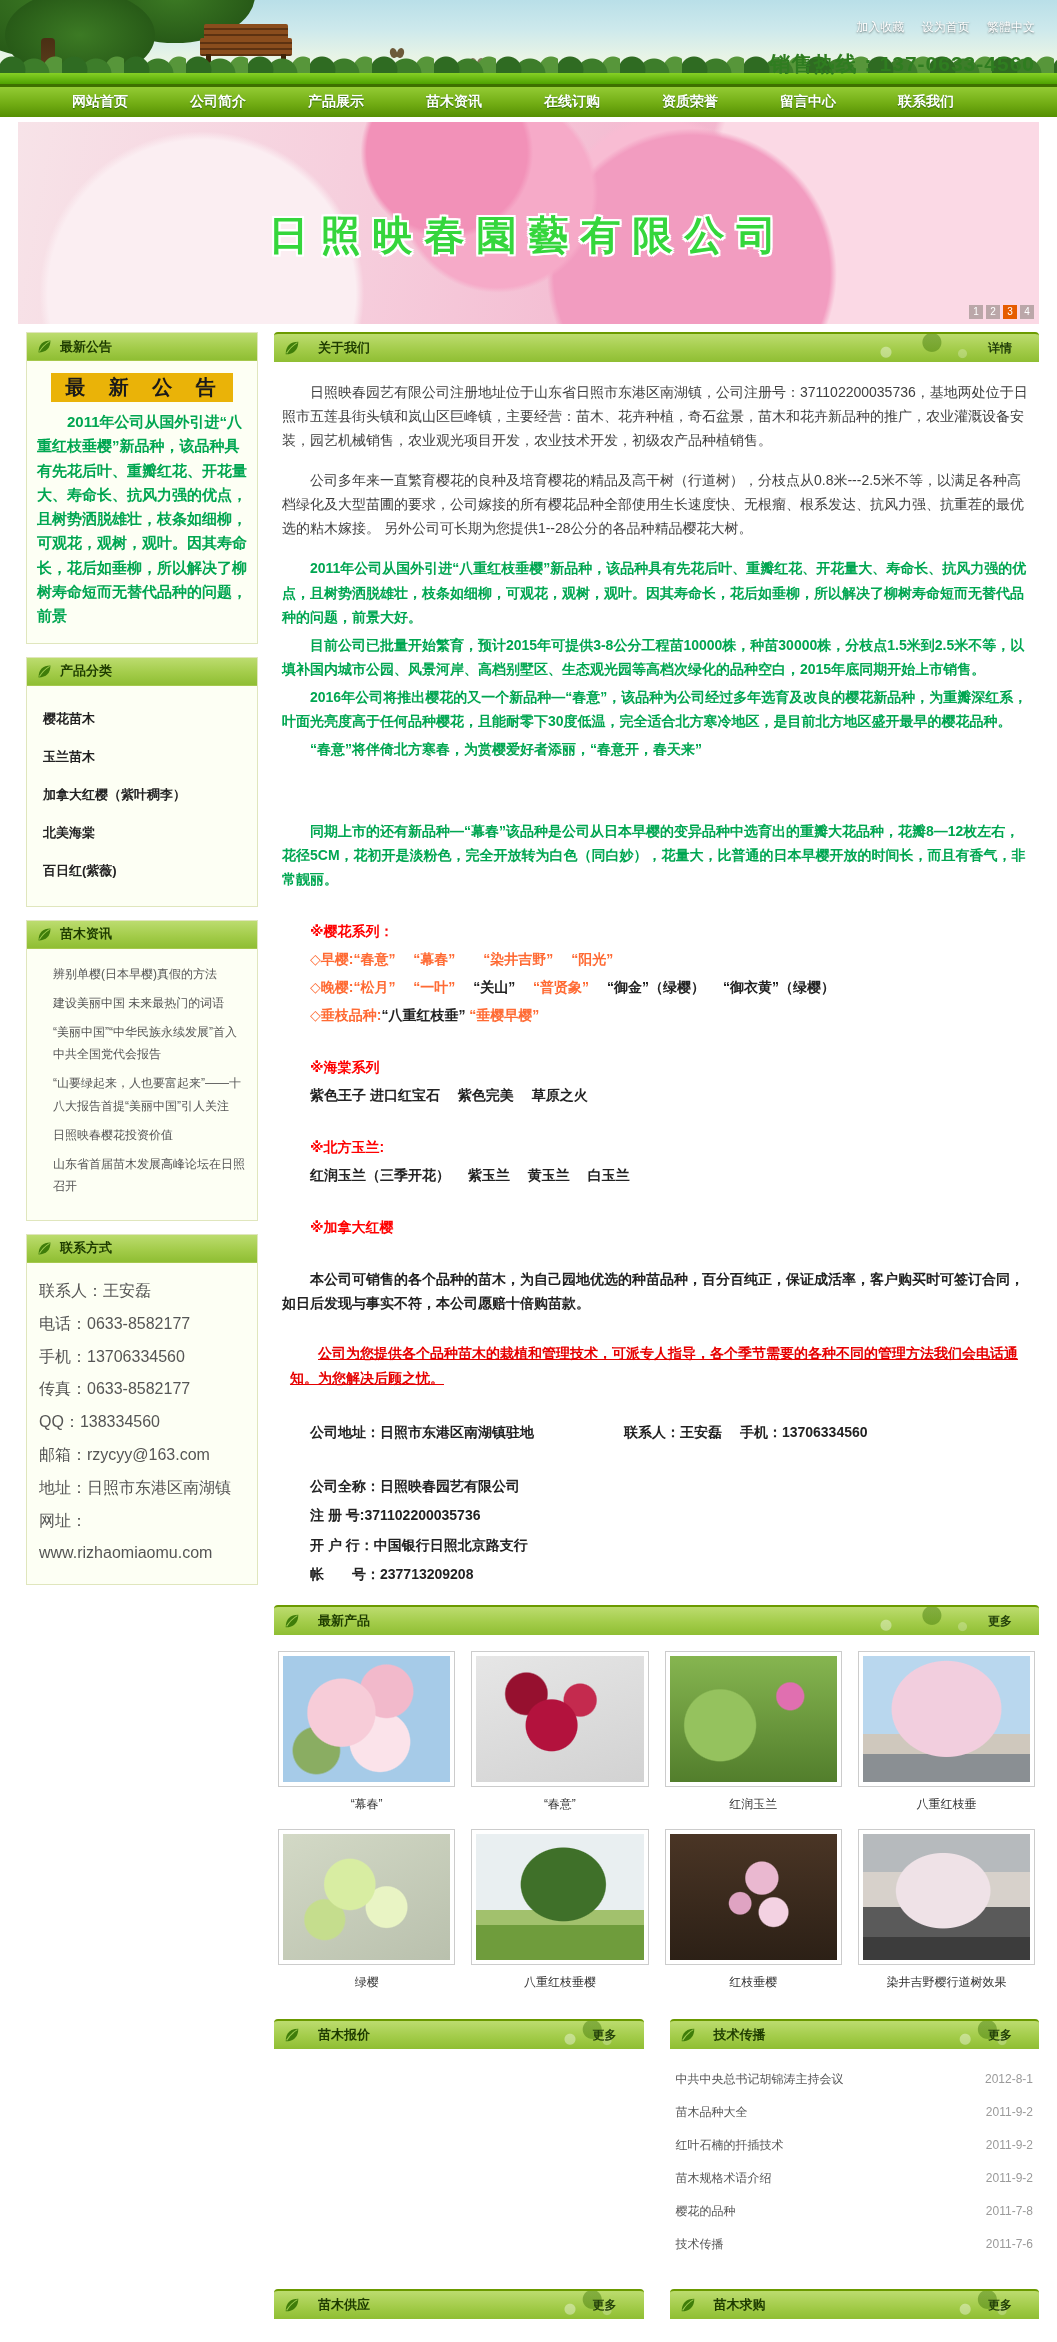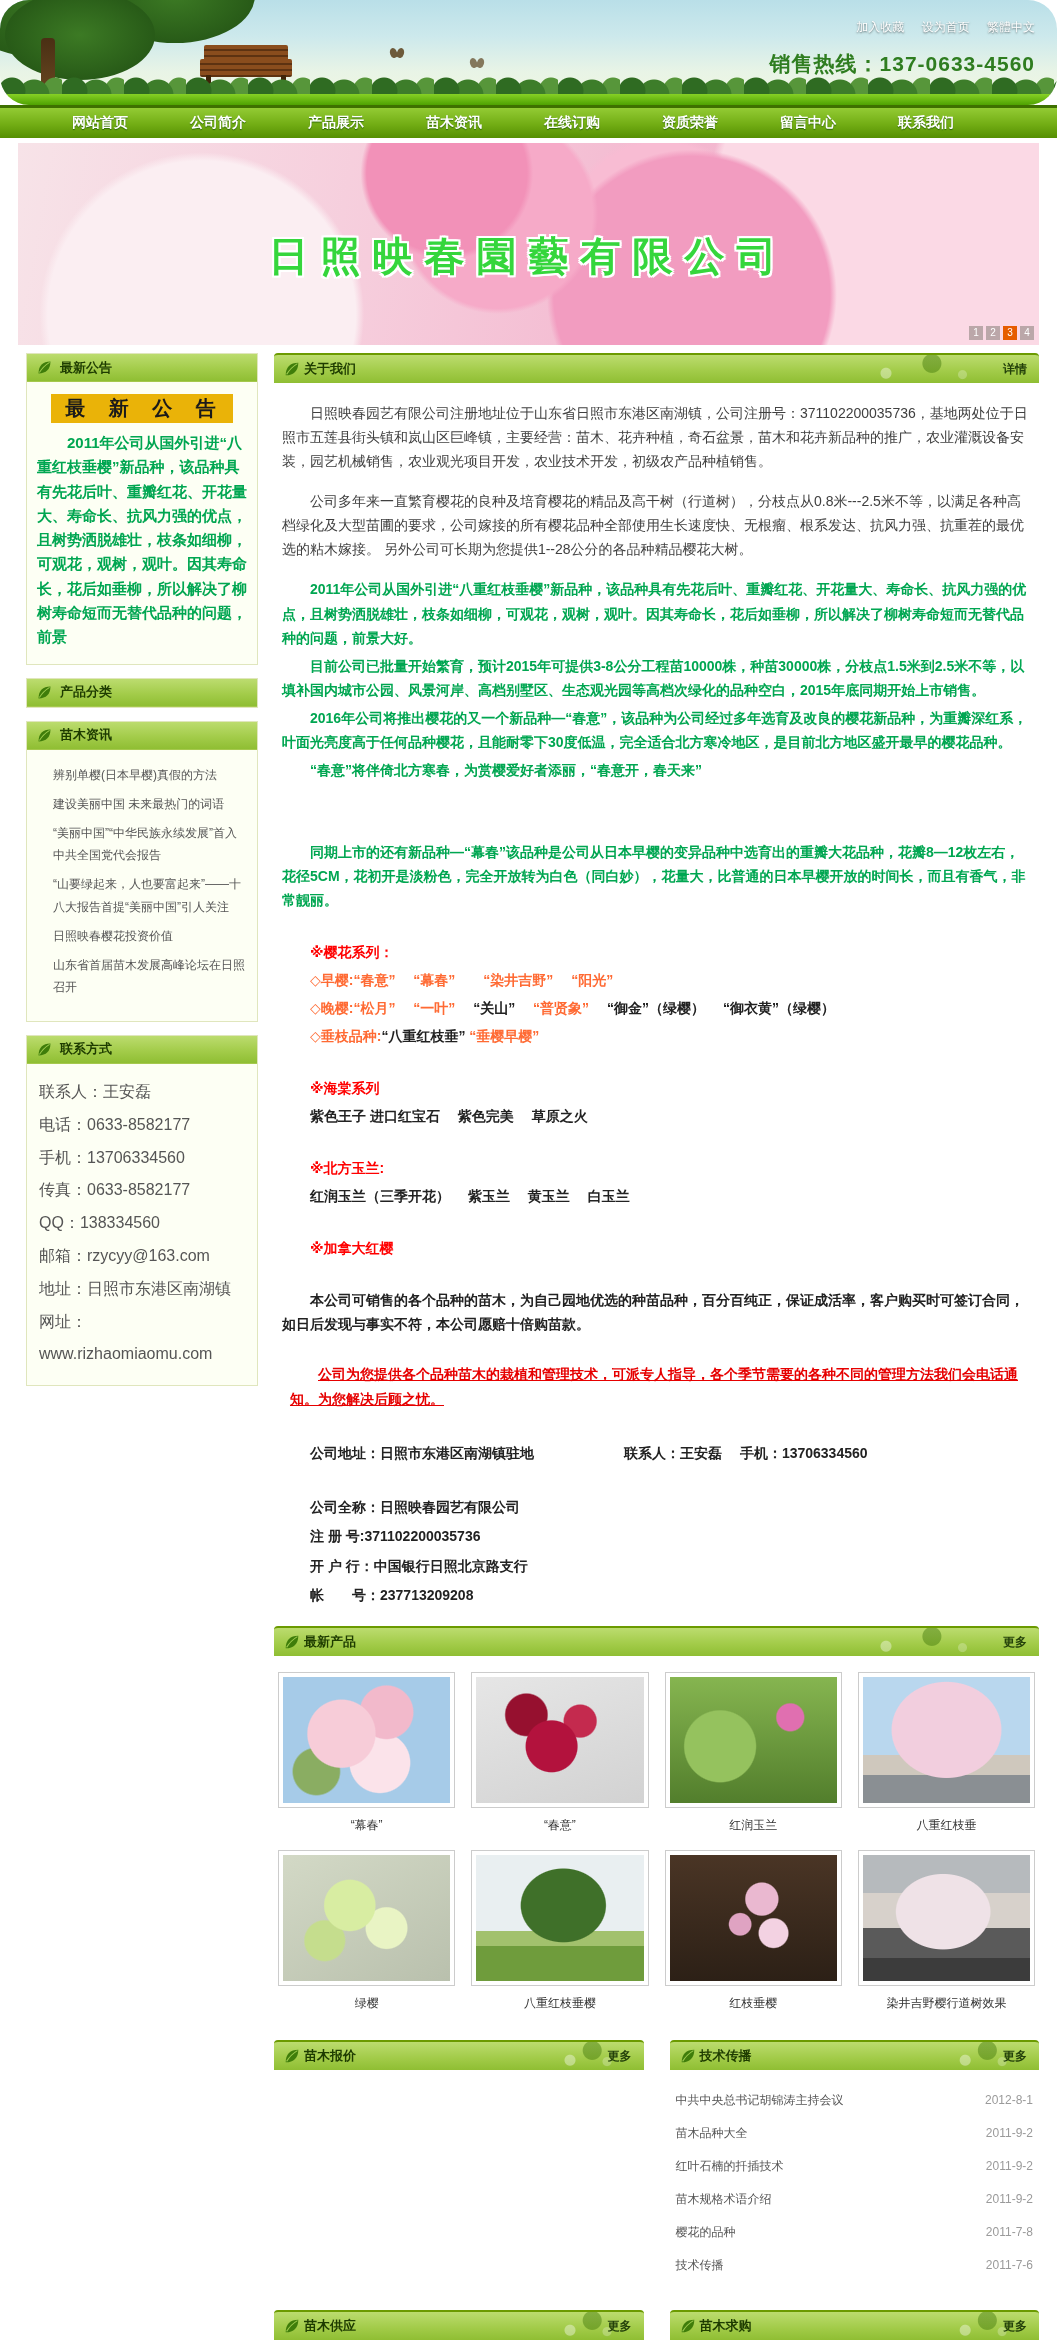--- a/index.html
+++ b/index.html
@@ -3,23 +3,22 @@
 <meta charset="utf-8">
 <style>
   * { box-sizing: border-box; margin: 0; padding: 0; }
   html { background: #fff; }
   body {
     width: 1057px; min-height: 2342px; margin: 0 auto; background: #fff;
     font-family: "Liberation Sans", "DejaVu Sans", sans-serif; position: relative;
   }
   
   .header {
-    height: 105px; position: relative; overflow: hidden;
+    height: 84px; position: relative; overflow: hidden;
     background: linear-gradient(#b9dfe8 0%, #cde9ec 35%, #e8f4e6 68%, #f2f7e2 100%);
-    border-radius: 29px;
   }
   .trees-row {
     position: absolute; bottom: 10px; left: 0; width: 100%; height: 34px;
     background:
       radial-gradient(circle at 12px 30px, #2f6b22 13px, transparent 14px),
       radial-gradient(circle at 34px 34px, #3d7d2a 15px, transparent 16px),
       radial-gradient(circle at 55px 28px, #57963a 11px, transparent 12px);
     background-size: 62px 40px; background-repeat: repeat-x;
   }
   .grass { position: absolute; bottom: 0; left: 0; width: 100%; height: 11px;
@@ -99,21 +98,21 @@
     padding: 2px 10px 14px; text-indent: 2em; }
   .cat-list { padding: 14px 16px 16px; }
   .cat-item { font-size: 13px; font-weight: bold; color: #222; padding: 10px 0; cursor: pointer; }
   .news-list { padding: 14px 12px 16px 26px; }
   .news-item { font-size: 12px; color: #555; line-height: 1.85; margin-bottom: 7px; cursor: pointer; }
   .news-item.clipped { max-height: 44px; overflow: hidden; }
   .contact-list { padding: 12px 12px 14px; }
   .contact-line { font-size: 16px; color: #555; line-height: 2.05; }
   
   .sec-header {
-    height: 30px; display: flex; align-items: center; gap: 3px; padding: 0 12px 0 9px;
+    height: 30px; display: flex; align-items: center; gap: 17px; padding: 0 27px 0 9px;
     font-size: 13px; font-weight: bold; color: #1e3c00; border-radius: 4px 4px 0 0;
     background:
       radial-gradient(circle at 86% 30%, rgba(63,118,8,.45) 0 9px, transparent 10px),
       radial-gradient(circle at 80% 65%, rgba(255,255,255,.38) 0 5px, transparent 6px),
       radial-gradient(circle at 90% 70%, rgba(255,255,255,.25) 0 4px, transparent 5px),
       linear-gradient(#bcdc6f 0%, #a3cc4a 55%, #8fbe33 100%);
     border-top: 2px solid #6b9a00;
     font-family: Liberation Mono, monospace;
   }
   .sec-more { margin-left: auto; font-size: 12px; font-weight: bold; color: #23400a; cursor: pointer; }
@@ -244,20 +243,27 @@
     </div>
 
     <div class="side-box">
       <div class="side-header">
         <svg class="leaf-svg" width="17" height="17" viewBox="0 0 20 20">
             <path d="M17 3C8 3 3 8 3 17c9 0 14-5 14-14z" fill="#3f7d0a"></path>
             <path d="M4 16C7 11 11 7 16 4" stroke="#9ccb4e" stroke-width="1.2" fill="none"></path>
           </svg>
         <span>产品分类</span>
       </div>
+      <div class="cat-list">
+        <div class="cat-item">樱花苗木</div>
+        <div class="cat-item">玉兰苗木</div>
+        <div class="cat-item">加拿大红樱（紫叶稠李）</div>
+        <div class="cat-item">北美海棠</div>
+        <div class="cat-item">百日红(紫薇)</div>
+      </div>
     </div>
 
     <div class="side-box">
       <div class="side-header">
         <svg class="leaf-svg" width="17" height="17" viewBox="0 0 20 20">
             <path d="M17 3C8 3 3 8 3 17c9 0 14-5 14-14z" fill="#3f7d0a"></path>
             <path d="M4 16C7 11 11 7 16 4" stroke="#9ccb4e" stroke-width="1.2" fill="none"></path>
           </svg>
         <span>苗木资讯</span>
       </div>

